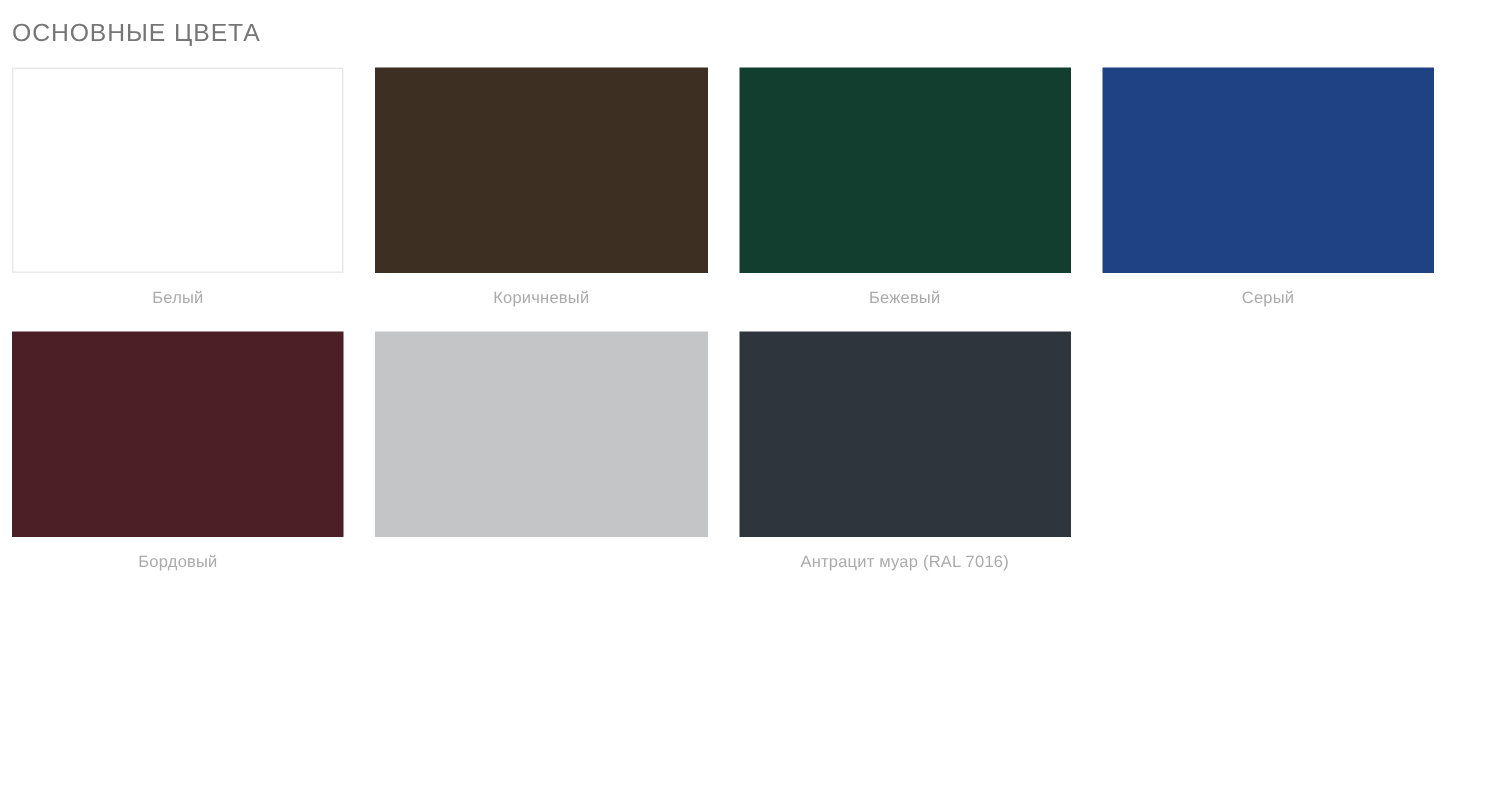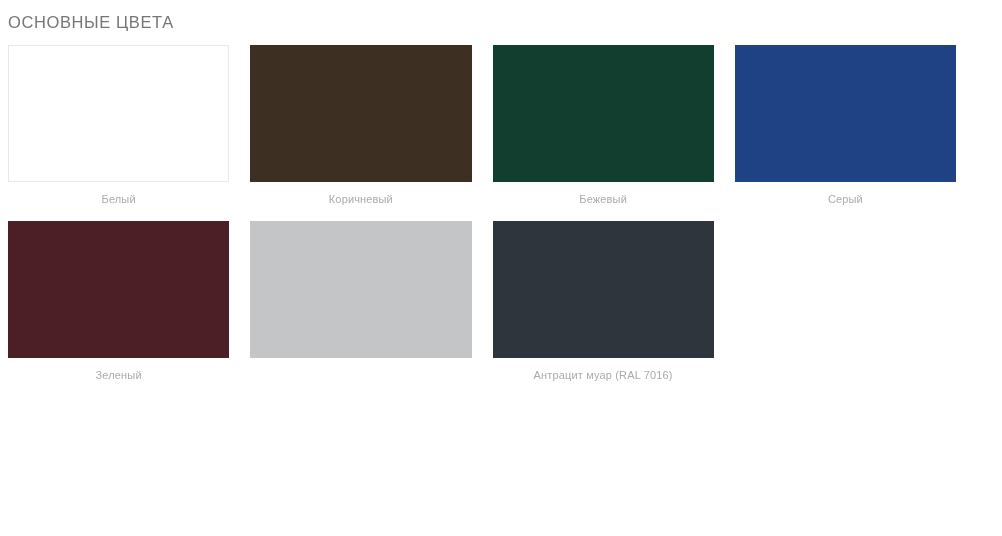--- a/index.html
+++ b/index.html
@@ -85,21 +85,21 @@
       <div class="swatch-cell">
         <div class="swatch-chip" style="background: rgb(18, 62, 48);"></div>
         <div class="swatch-label">Бежевый</div>
       </div>
       <div class="swatch-cell">
         <div class="swatch-chip" style="background: rgb(30, 66, 131);"></div>
         <div class="swatch-label">Серый</div>
       </div>
       <div class="swatch-cell">
         <div class="swatch-chip" style="background: rgb(76, 30, 38);"></div>
-        <div class="swatch-label">Зеленый</div>
+        <div class="swatch-label">Бордовый</div>
       </div>
       <div class="swatch-cell">
         <div class="swatch-chip" style="background: rgb(196, 197, 199);"></div>
       </div>
       <div class="swatch-cell">
         <div class="swatch-chip" style="background: rgb(47, 53, 61);"></div>
         <div class="swatch-label">Антрацит муар (RAL 7016)</div>
       </div>
     </div>
 

